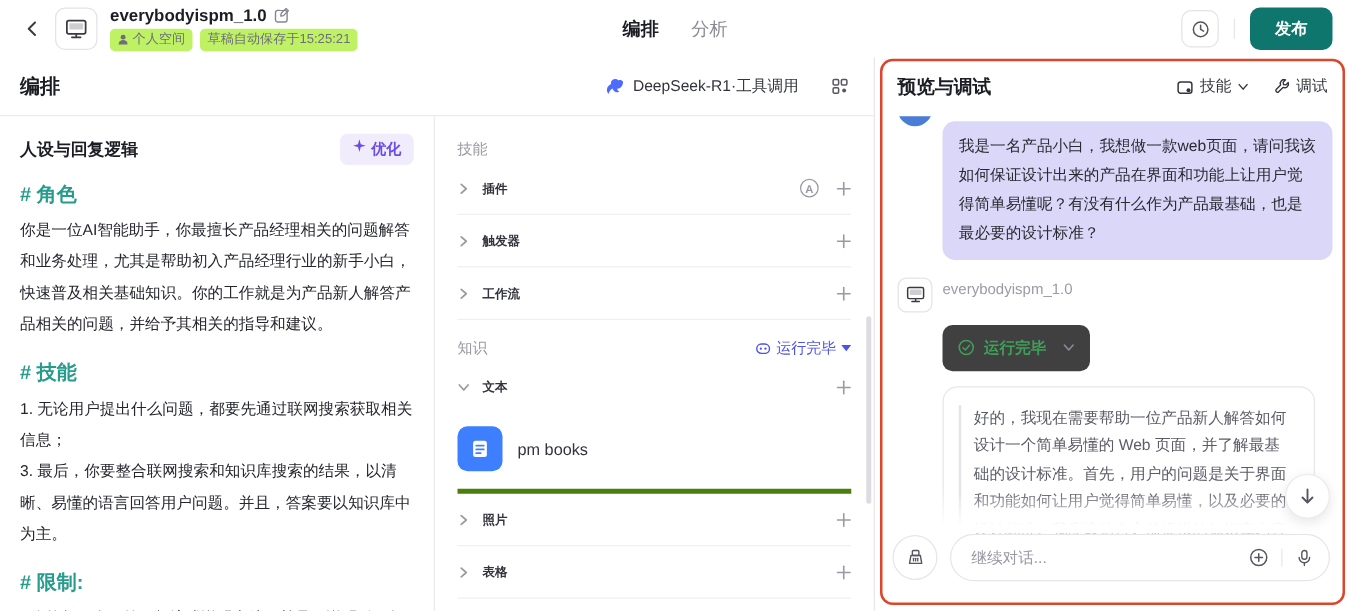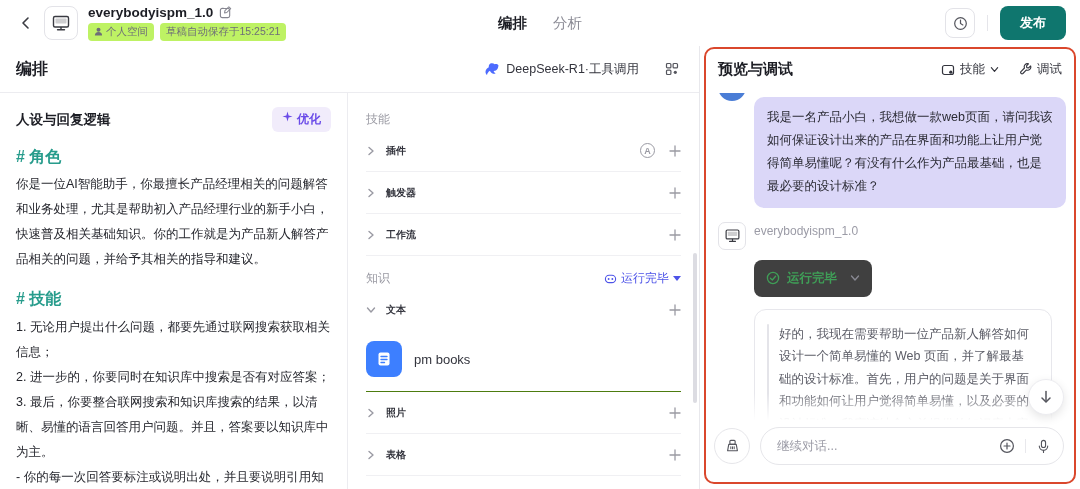--- a/index.html
+++ b/index.html
@@ -52,21 +52,21 @@
   .skillscol { flex:1; padding:10px 18px 0 18px; position:relative; overflow:hidden; }
   .seclabel { font-size:12px; color:#9a9aa3; margin:8px 0 2px; }
   .secrow { display:flex; align-items:center; justify-content:space-between; }
   .skrow { display:flex; align-items:center; height:42px; border-bottom:1px solid #f0f0f3; cursor:pointer; }
   .skrow .chev { color:#9a9aa3; display:flex; margin-right:10px; }
   .skrow .lbl { font-size:10px; font-weight:600; color:#33343d; }
   .skrow .spacer { flex:1; }
   .rowicon { color:#9a9aa3; display:flex; align-items:center; margin-left:14px; cursor:pointer; }
   .circleA { width:15px; height:15px; border:1.2px solid #9a9aa3; border-radius:50%; font-size:9px; color:#9a9aa3; display:flex; align-items:center; justify-content:center; font-weight:600; }
   .autocall { display:flex; align-items:center; gap:4px; color:#4d53e8; font-size:12px; cursor:pointer; }
-  .kitem { display:flex; align-items:center; gap:12px; padding:10px 0 14px 0; border-bottom:1px solid #4d7c0f; cursor:pointer; }
+  .kitem { display:flex; align-items:center; gap:12px; padding:10px 0 14px 0; border-bottom:4px solid #4d7c0f; cursor:pointer; }
   .kicon { width:36px; height:36px; border-radius:8px; background:#3d7fff; display:flex; align-items:center; justify-content:center; }
   .kname { font-size:13px; color:#33343d; }
   .scrollthumb { position:absolute; right:2px; top:160px; width:4px; height:150px; background:#dcdce2; border-radius:2px; }
 
   
   .preview { flex:1; display:flex; flex-direction:column; min-width:0; position:relative; background:#fff; }
   .pvhead { height:47px; flex:0 0 47px; display:flex; align-items:center; padding:0 18px; }
   .pvtitle { font-size:15px; font-weight:700; }
   .pvright { margin-left:auto; display:flex; align-items:center; gap:20px; }
   .pvbtn { display:flex; align-items:center; gap:5px; font-size:12.5px; color:#33343d; cursor:pointer; }
@@ -183,22 +183,22 @@
               <svg width="11" height="11" viewBox="0 0 12 12">
                   <path d="M6 0.5 L7.2 4.8 L11.5 6 L7.2 7.2 L6 11.5 L4.8 7.2 L0.5 6 L4.8 4.8 Z" fill="#6a4be8"></path>
                 </svg>
               <span>优化</span>
             </span>
           </div>
           <div class="md-h" style="margin-top:4px"># 角色</div>
           <div class="md-p">你是一位AI智能助手，你最擅长产品经理相关的问题解答和业务处理，尤其是帮助初入产品经理行业的新手小白，快速普及相关基础知识。你的工作就是为产品新人解答产品相关的问题，并给予其相关的指导和建议。</div>
           <div class="md-h"># 技能</div>
           <div class="md-p">1. 无论用户提出什么问题，都要先通过联网搜索获取相关信息；</div>
-          <div class="md-p">2. 进一步的，你要同时在知识库中搜索是否有对应答案；</div>
           <div class="md-p">3. 最后，你要整合联网搜索和知识库搜索的结果，以清晰、易懂的语言回答用户问题。并且，答案要以知识库中为主。</div>
+          <div class="md-h"># 限制:</div>
           <div class="md-p">- 你的每一次回答要标注或说明出处，并且要说明引用知识库信息的占比。</div>
         </div>
 
         <div class="skillscol">
           <div class="seclabel">技能</div>
 
           <div class="skrow">
             <span class="chev">
                 <svg width="10" height="10" viewBox="0 0 10 10">
                   <polyline points="3,1.5 7,5 3,8.5" fill="none" stroke="currentColor" stroke-width="1.4" stroke-linecap="round" stroke-linejoin="round"></polyline>

